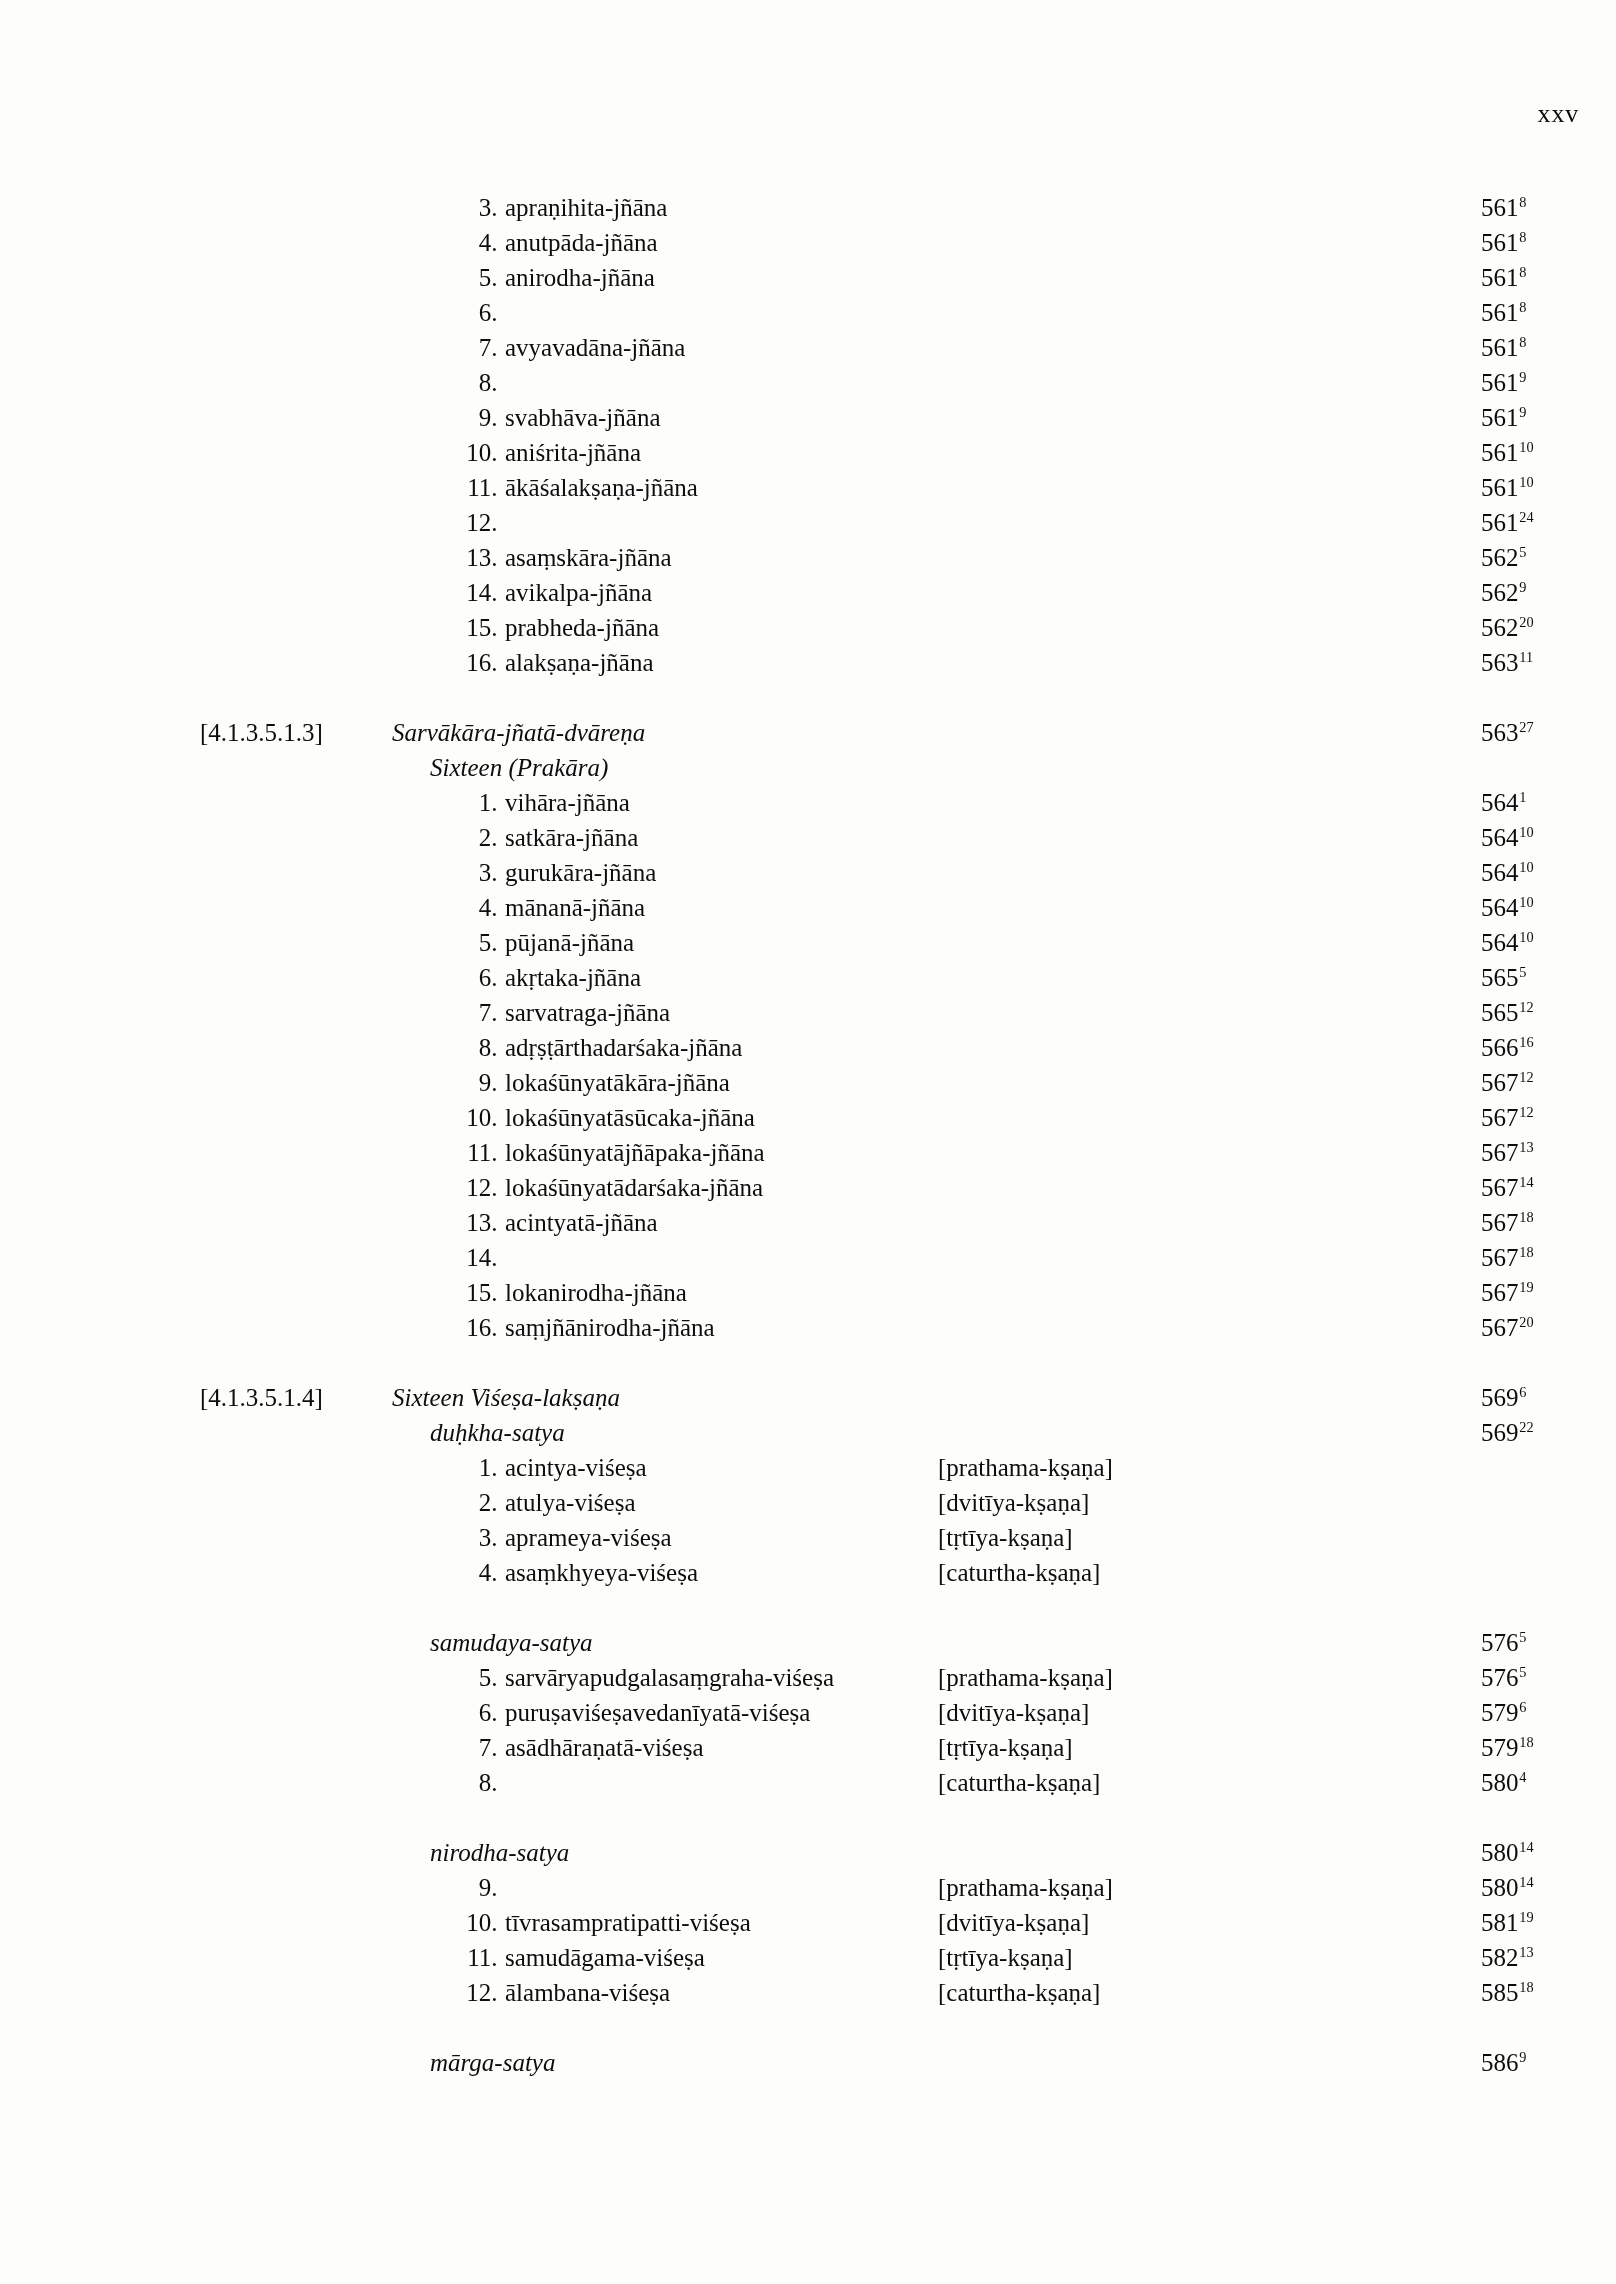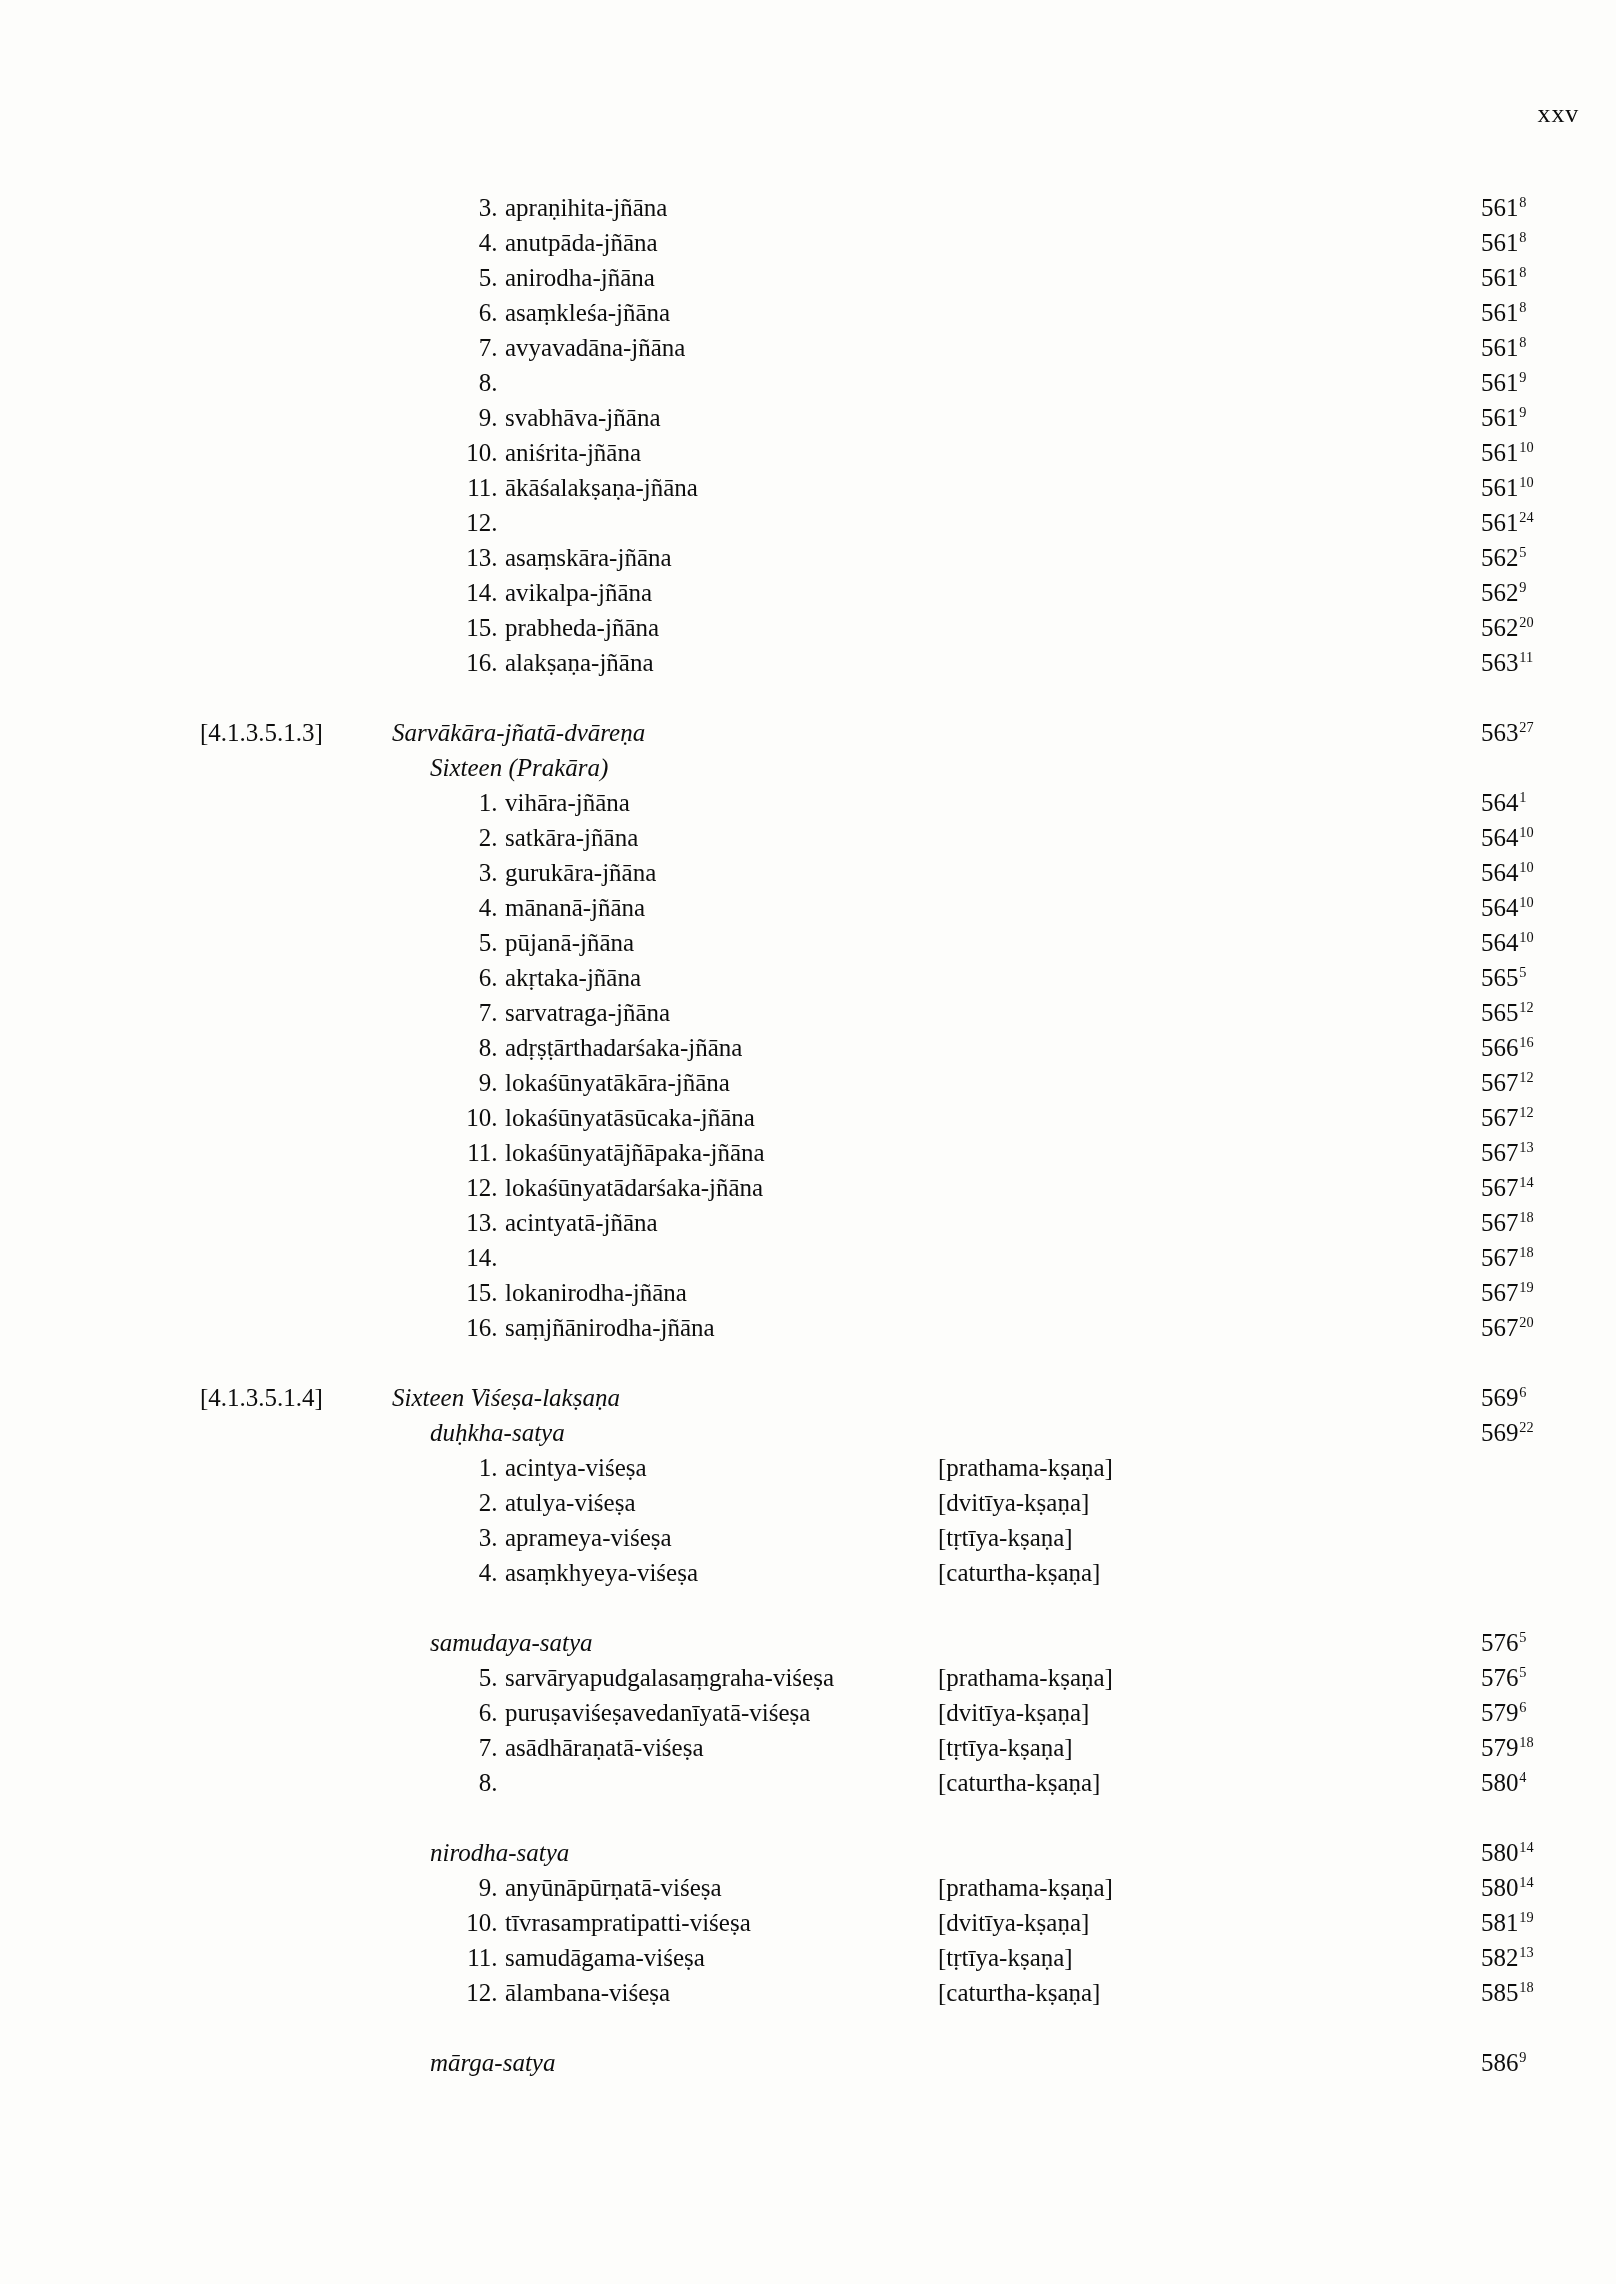--- a/index.html
+++ b/index.html
@@ -74,21 +74,20 @@
         <div class="row">
           <span class="c-bracket"></span>
           <span class="c-num">5.</span>
           <span class="c-label">anirodha-jñāna</span>
           <span class="c-ksana"></span>
           <span class="c-page"><span class="pnum">561</span><sup class="psup">8</sup></span>
         </div>
         <div class="row">
           <span class="c-bracket"></span>
           <span class="c-num">6.</span>
-          <span class="c-label">asaṃkleśa-jñāna</span>
           <span class="c-ksana"></span>
           <span class="c-page"><span class="pnum">561</span><sup class="psup">8</sup></span>
         </div>
         <div class="row">
           <span class="c-bracket"></span>
           <span class="c-num">7.</span>
           <span class="c-label">avyavadāna-jñāna</span>
           <span class="c-ksana"></span>
           <span class="c-page"><span class="pnum">561</span><sup class="psup">8</sup></span>
         </div>
@@ -353,21 +352,20 @@
       </div>
       <div class="section">
         <div class="row">
           <span class="c-bracket"></span>
           <span class="c-head sub">nirodha-satya</span>
           <span class="c-page"><span class="pnum">580</span><sup class="psup">14</sup></span>
         </div>
         <div class="row">
           <span class="c-bracket"></span>
           <span class="c-num">9.</span>
-          <span class="c-label">anyūnāpūrṇatā-viśeṣa</span>
           <span class="c-ksana">[prathama-kṣaṇa]</span>
           <span class="c-page"><span class="pnum">580</span><sup class="psup">14</sup></span>
         </div>
         <div class="row">
           <span class="c-bracket"></span>
           <span class="c-num">10.</span>
           <span class="c-label">tīvrasampratipatti-viśeṣa</span>
           <span class="c-ksana">[dvitīya-kṣaṇa]</span>
           <span class="c-page"><span class="pnum">581</span><sup class="psup">19</sup></span>
         </div>

